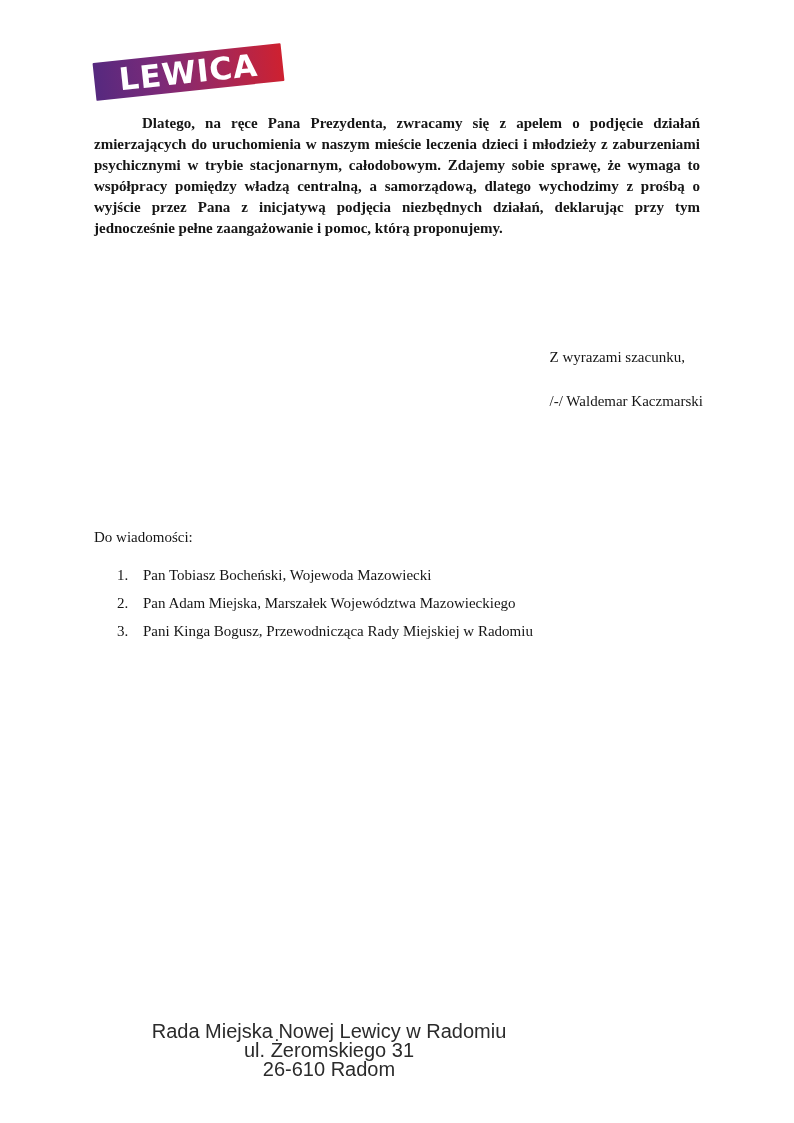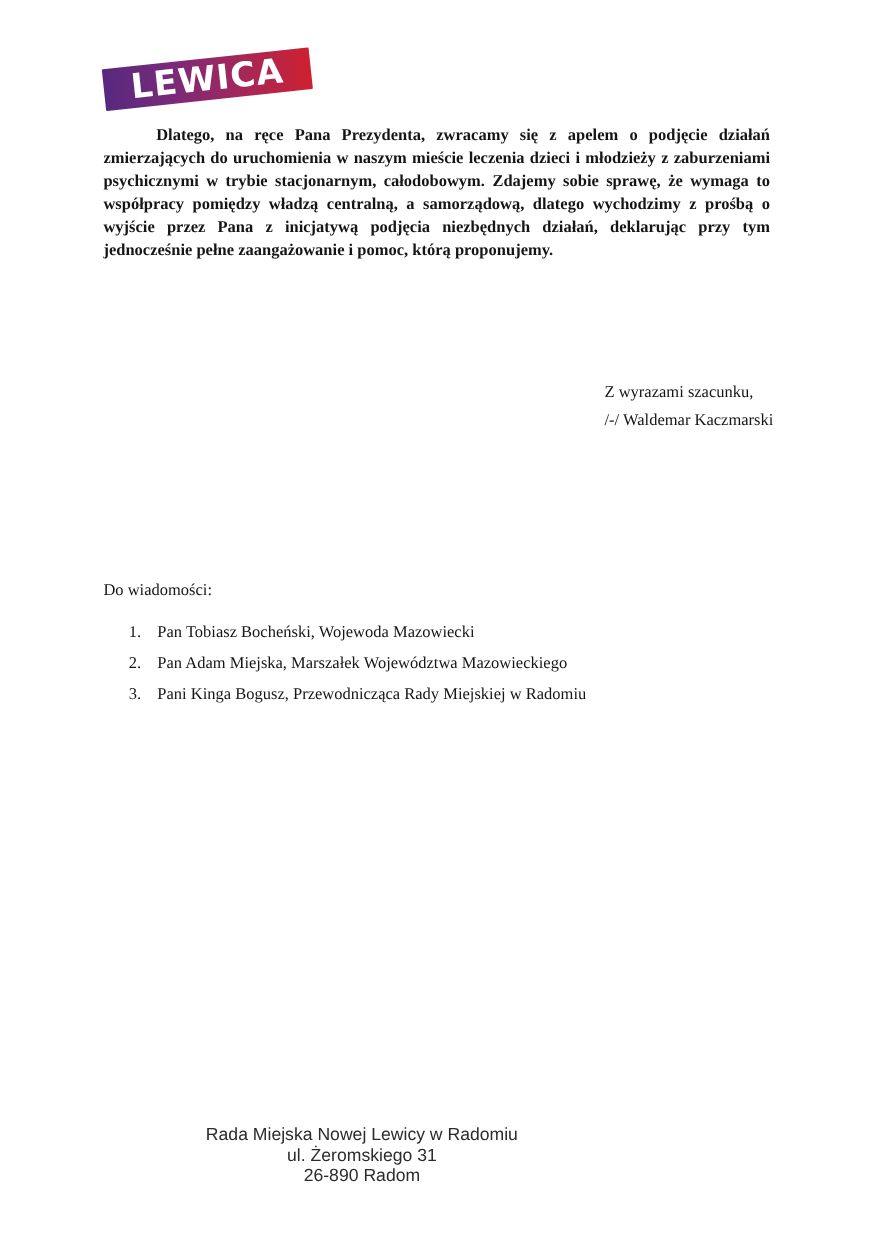--- a/index.html
+++ b/index.html
@@ -57,21 +57,21 @@
   .jline.indent { text-indent: 48px; }
 
   
   .signature {
     position: absolute;
     top: 347px;
     right: 91px;
     font-size: 15px;
     line-height: 21px;
   }
-  .signature .sig-name { margin-top: 4px; }
+  .signature .sig-name { margin-top: 23px; }
 
   
   .dist-heading {
     position: absolute;
     left: 94px;
     top: 527px;
     font-size: 15px;
     line-height: 21px;
   }
   .dist-list {
@@ -86,21 +86,21 @@
   .dist-item .num { display: inline-block; width: 26px; }
 
   
   .footer {
     position: absolute;
     left: 0;
     top: 1022px;
     width: 658px;
     text-align: center;
     font-family: "Liberation Sans", sans-serif;
-    font-size: 16px;
+    font-size: 20px;
     line-height: 19px;
     color: #2b2b2b;
   }
 </style>
 </head>
 <body>
 
 <div class="page">
 
   <div class="logo-band">
@@ -133,16 +133,16 @@
       <span class="num">2.</span><span>Pan Adam Miejska, Marszałek Województwa Mazowieckiego</span>
     </div>
     <div class="dist-item">
       <span class="num">3.</span><span>Pani Kinga Bogusz, Przewodnicząca Rady Miejskiej w Radomiu</span>
     </div>
   </div>
 
   <div class="footer">
     <div>Rada Miejska Nowej Lewicy w Radomiu</div>
     <div>ul. Żeromskiego 31</div>
-    <div>26-890 Radom</div>
+    <div>26-610 Radom</div>
   </div>
 
 </div>
 
 </body></html>

